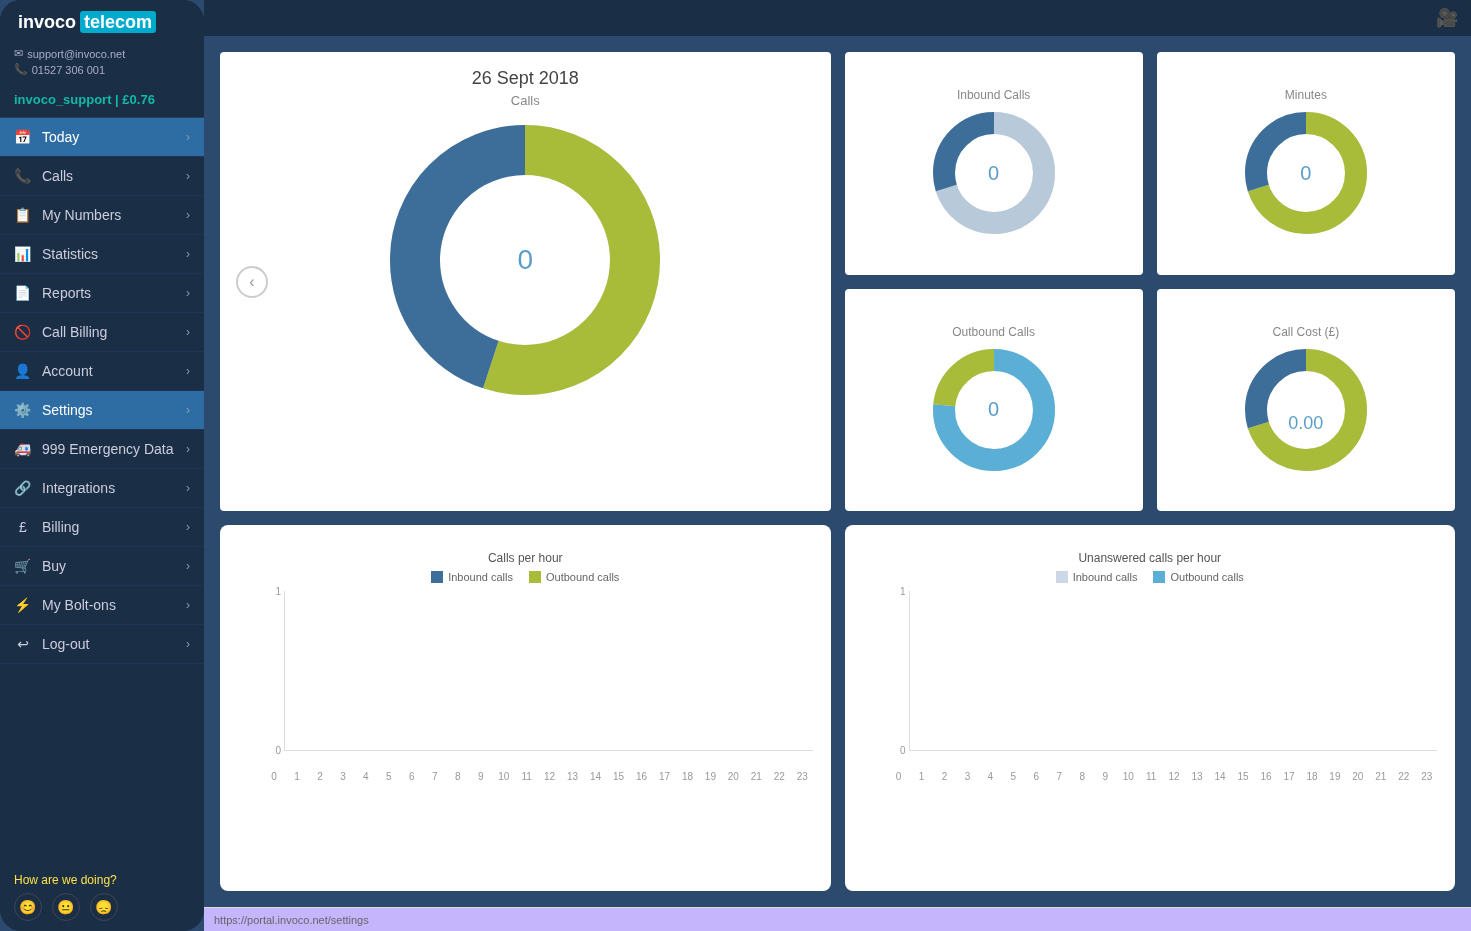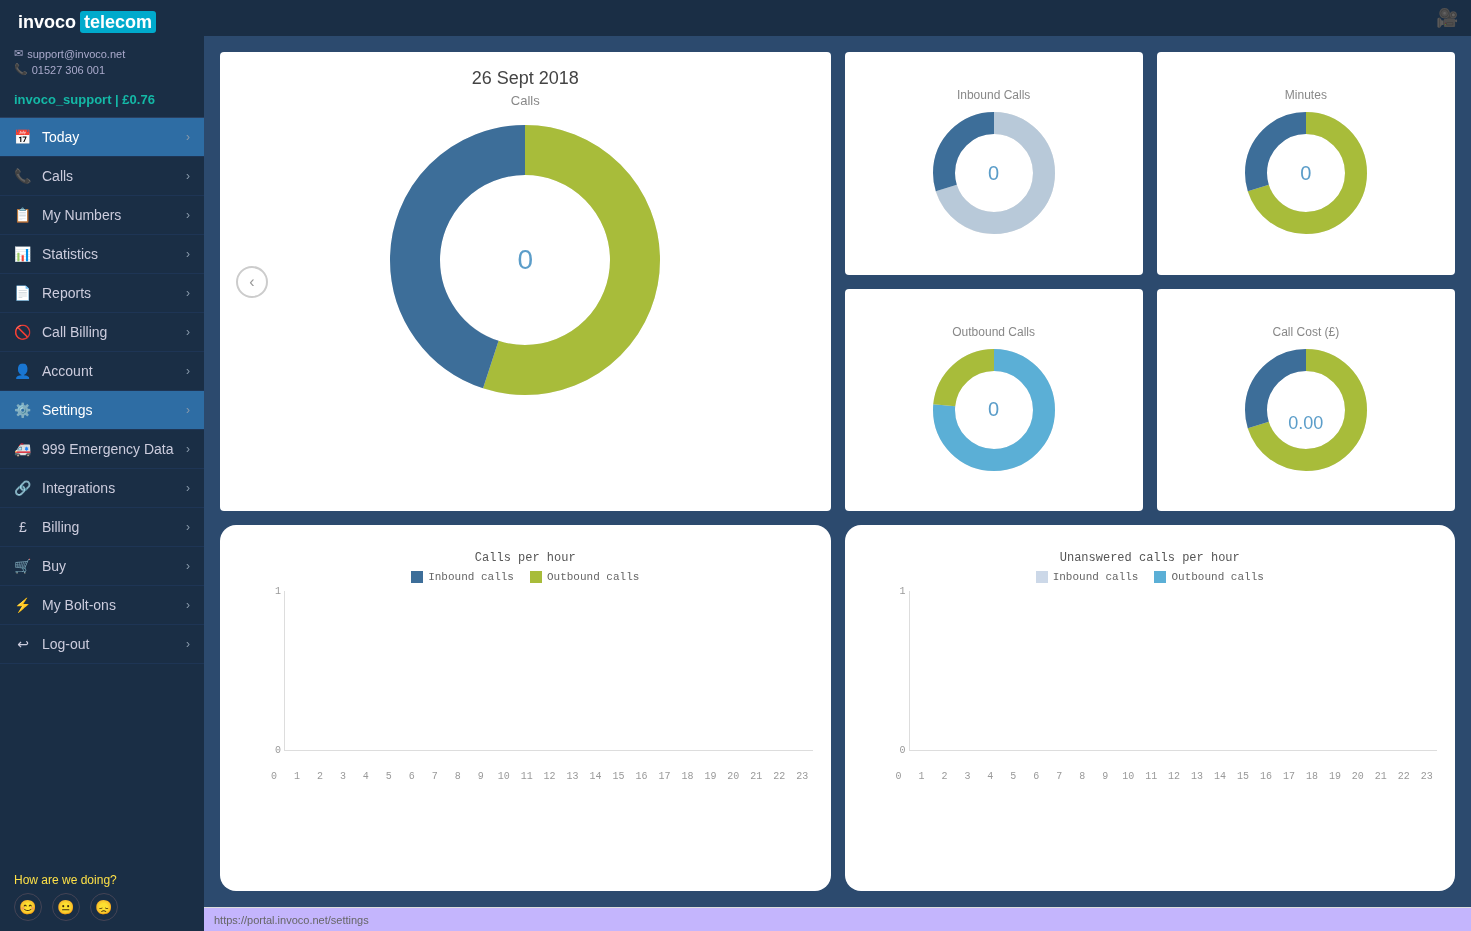--- a/index.html
+++ b/index.html
@@ -14,20 +14,21 @@
     
     .sidebar {
       width: 204px;
       min-width: 204px;
       background: #1a2e45;
       display: flex;
       flex-direction: column;
       color: #fff;
       height: 100%;
       overflow-y: auto;
+      border-radius: 21px;
     }
 
     .sidebar-logo {
       padding: 12px 14px 8px;
       background: #1a2e45;
     }
 
     .logo-text {
       font-size: 18px;
       font-weight: bold;
@@ -257,23 +258,22 @@
 
     .stat-card-title {
       font-size: 12px;
       color: #888;
       margin-bottom: 6px;
     }
 
     
     .card-chart {
       background: #fff;
-      border-radius: 16px;
+      border-radius: 8px;
       padding: 26px 18px 10px;
-      font-family: Liberation Mono, monospace;
     }
 
     .chart-title {
       text-align: center;
       font-size: 12px;
       color: #555;
       margin-bottom: 6px;
     }
 
     .chart-legend {

